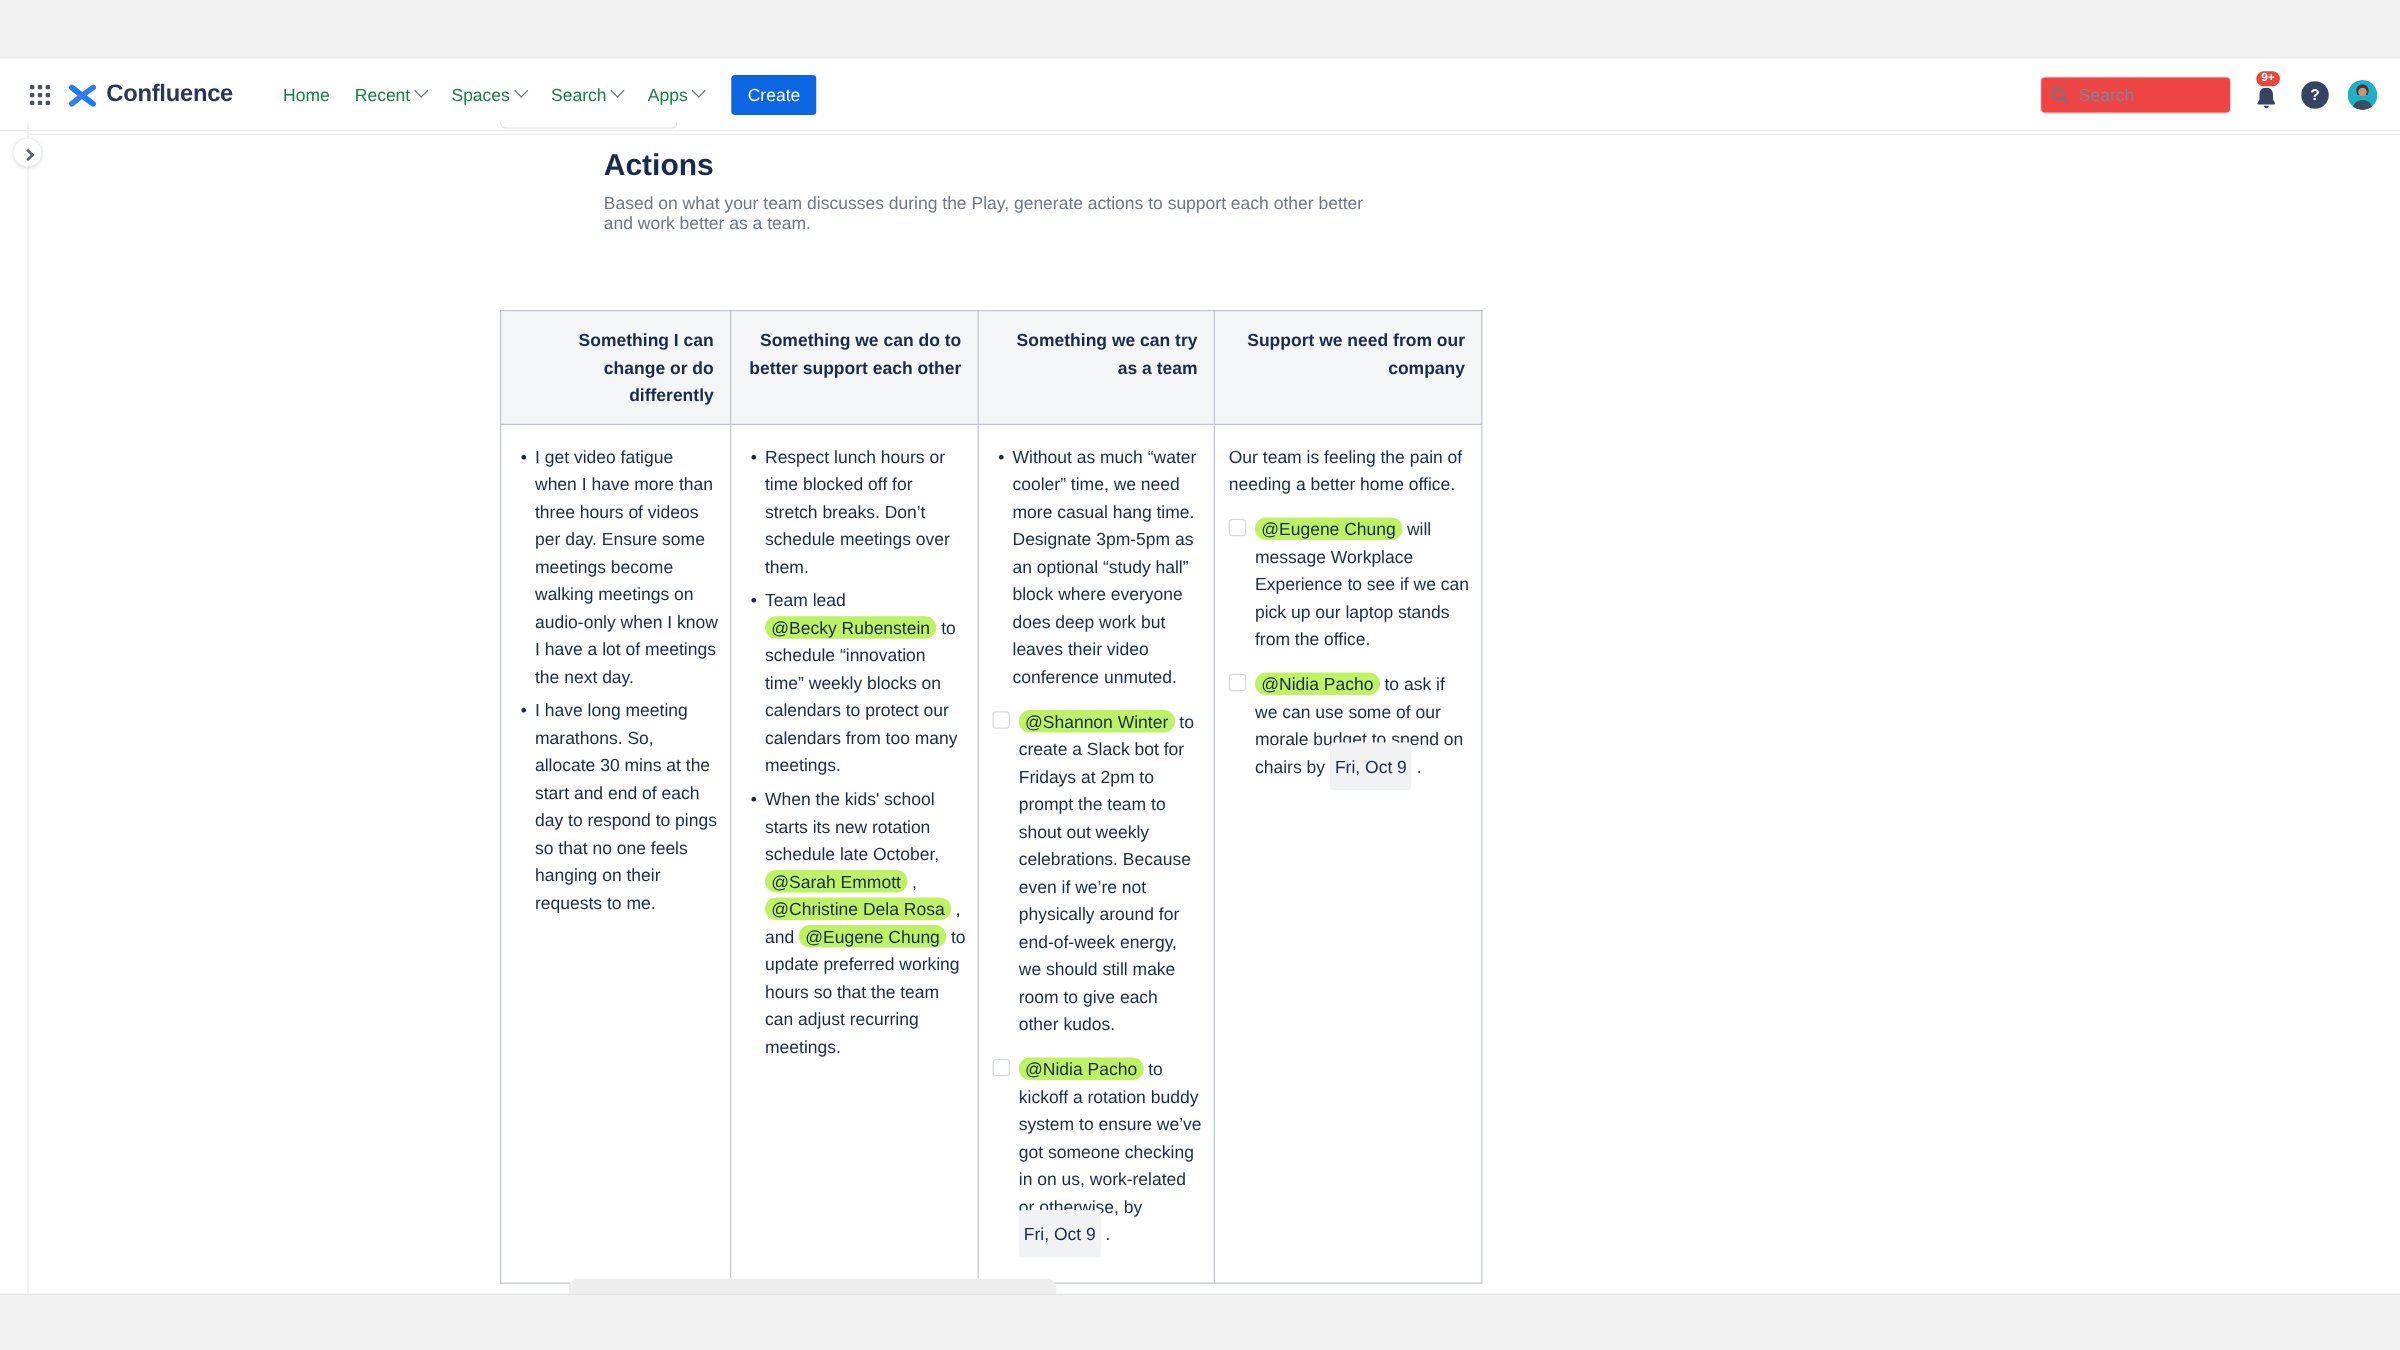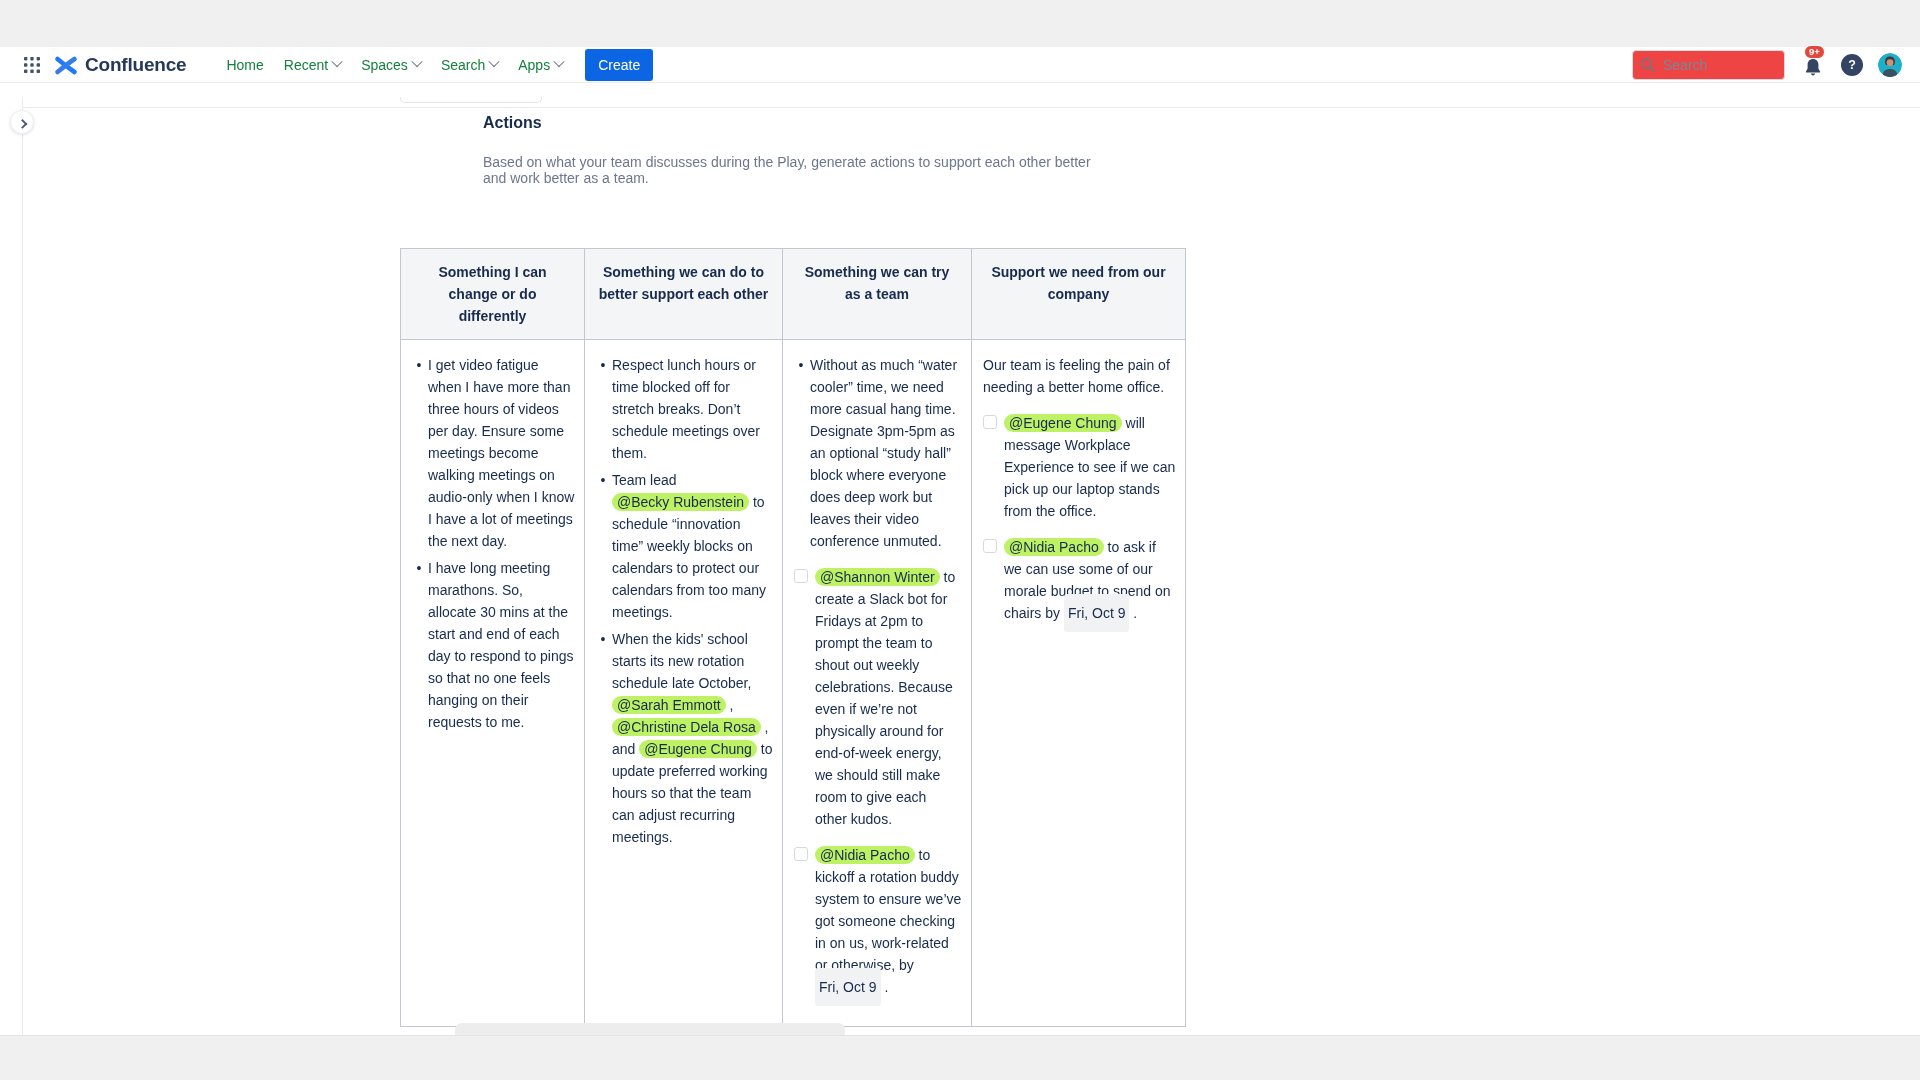--- a/index.html
+++ b/index.html
@@ -8,21 +8,21 @@
     width:1920px; height:1080px; position:relative; overflow:hidden;
     background:#ffffff;
     font-family:"Liberation Sans","DejaVu Sans",sans-serif;
     color:#172B4D;
   }
   
   .top-strip { position:absolute; top:0; left:0; width:1920px; height:47px; background:#f0f0f1; }
 
   
   .navbar {
-    position:absolute; top:47px; left:0; width:1920px; height:36px;
+    position:absolute; top:47px; left:0; width:1920px; height:58px;
     background:#fff; border-bottom:1px solid #ebecf0;
     display:flex; align-items:center; padding:0 18px;
   }
   .appgrid { width:28px; height:28px; display:flex; align-items:center; justify-content:center; border-radius:4px; cursor:pointer; margin-right:8px; }
   .logo { display:flex; align-items:center; gap:7px; margin-right:30px; cursor:pointer; }
   .logo-text { font-size:19px; font-weight:600; color:#253858; letter-spacing:-0.2px; }
   .nav-link {
     display:flex; align-items:center; gap:5px; padding:6px 10px; border-radius:4px;
     font-size:14px; font-weight:500; color:#15803d; cursor:pointer;
   }
@@ -61,30 +61,30 @@
     position:absolute; left:10px; top:110px; width:24px; height:24px; border-radius:50%;
     background:#fff; border:1px solid #eceef1; box-shadow:0 1px 3px rgba(9,30,66,.13);
     display:flex; align-items:center; justify-content:center; cursor:pointer;
   }
   .rail-btn .chev-r { width:7px; height:7px; border-right:2px solid #505F79; border-bottom:2px solid #505F79; transform:rotate(-45deg) translate(-1px,1px); }
 
   .content-top-divider { position:absolute; left:23px; top:107px; width:1897px; height:1px; background:#e9ebef; }
   .partial-el { position:absolute; left:400px; top:97px; width:142px; height:6px; background:#fff; border:1px solid #e2e5e9; border-top:none; border-radius:0 0 5px 5px; }
 
   
-  .page-title { position:absolute; left:483px; top:103px; font-size:16px; font-weight:600; color:#172B4D; }
+  .page-title { position:absolute; left:483px; top:103px; font-size:24px; font-weight:600; color:#172B4D; }
   .page-desc { position:absolute; left:483px; top:140px; width:625px; font-size:14px; line-height:16px; color:#6B778C; }
 
   
   .table-wrap { position:absolute; left:400px; top:248px; }
   table.actions { border-collapse:collapse; table-layout:fixed; width:785px; }
   col.c1{width:184px} col.c2{width:198px} col.c3{width:189px} col.c4{width:214px}
   table.actions th, table.actions td { border:1px solid #C1C7D0; }
   table.actions th {
-    background:#F4F5F7; color:#172B4D; text-align:center;
+    background:#F4F5F7; color:#172B4D; text-align:right;
     font-size:14px; font-weight:700; line-height:22px; padding:12px 13px; vertical-align:top;
   }
   table.actions td {
     vertical-align:top; padding:14px 9px; font-size:14px; line-height:22px; color:#172B4D;
     height:687px;
   }
   .li { display:flex; margin:0 0 5px 0; }
   .li .dot { flex:0 0 18px; text-align:center; color:#172B4D; }
   .licontent { flex:1; min-width:0; }
   .cellp { margin:0 0 10px 0; padding-left:2px; }

